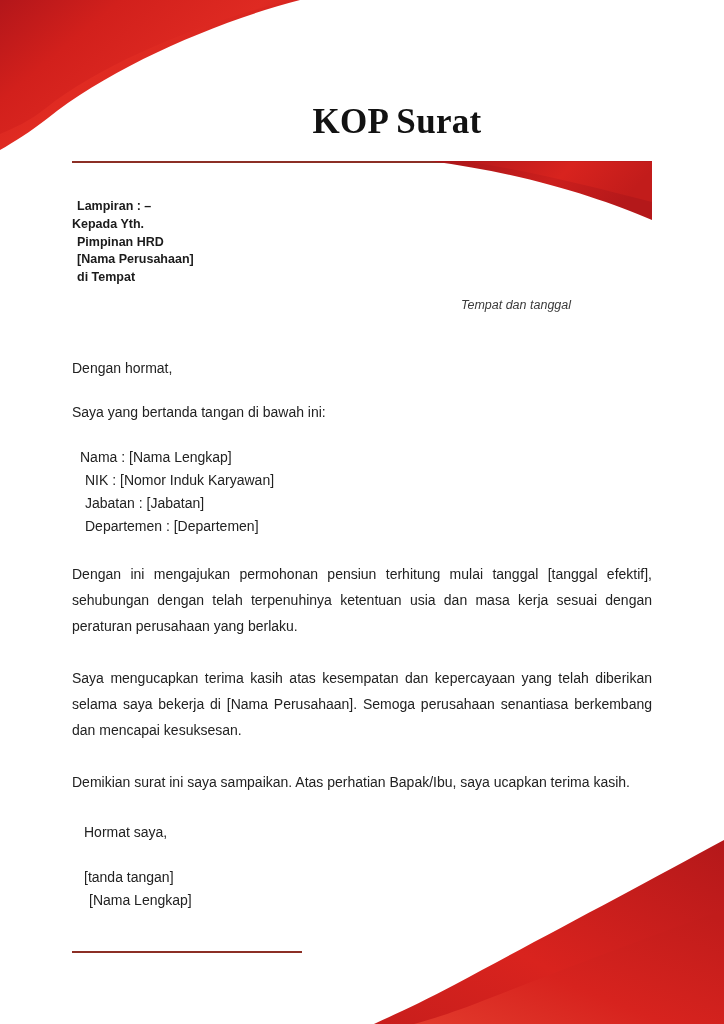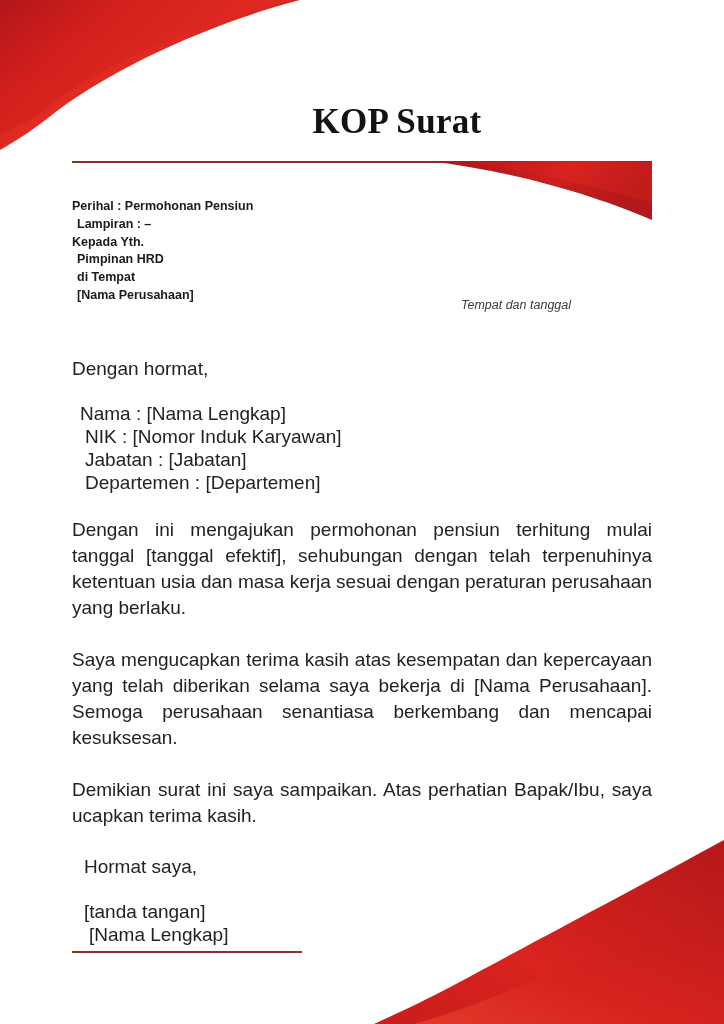--- a/index.html
+++ b/index.html
@@ -90,21 +90,21 @@
     font-style: italic;
     color: #3b3b3b;
   }
 
   
   #body-content {
     position: absolute;
     left: 72px;
     top: 358px;
     width: 580px;
-    font-size: 19px;
+    font-size: 14px;
     color: #222222;
   }
   .para {
     margin: 0 0 23px 0;
     line-height: 21px;
   }
   .para.justified {
     text-align: justify;
     text-justify: inter-word;
     line-height: 26px;
@@ -172,34 +172,34 @@
         <stop offset="0%" stop-color="#A81519"></stop>
         <stop offset="60%" stop-color="#CC1F1D"></stop>
         <stop offset="100%" stop-color="#B4181A"></stop>
       </linearGradient>
     </defs>
     <path d="M0,1 L222,1 L222,60 C170,38 98,14 0,1 Z" fill="url(#gradWedgeB)"></path>
     <path d="M40,2 L222,2 L222,42 C168,28 106,12 40,2 Z" fill="url(#gradWedgeA)"></path>
   </svg>
 
   <div id="address-block">
-    <div>Perihal : Permohonan Pensiun</div>
     <div class="indent1">Lampiran : –</div>
     <div>Kepada Yth.</div>
     <div class="indent1">Pimpinan HRD</div>
+    <div class="indent1">[Nama Perusahaan]</div>
     <div class="indent1">di Tempat</div>
-    <div class="indent1">[Nama Perusahaan]</div>
   </div>
 
   <div id="place-date">Tempat dan tanggal</div>
 
   <div id="body-content">
 
     <p class="para">Dengan hormat,</p>
 
+    <p class="para">Saya yang bertanda tangan di bawah ini:</p>
 
     <div id="identity-list">
       <div class="line">Nama : [Nama Lengkap]</div>
       <div class="line indent1">NIK : [Nomor Induk Karyawan]</div>
       <div class="line indent1">Jabatan : [Jabatan]</div>
       <div class="line indent1">Departemen : [Departemen]</div>
     </div>
 
     <p class="para justified"><span>Dengan ini mengajukan permohonan pensiun terhitung mulai tanggal [tanggal efektif], sehubungan dengan telah terpenuhinya ketentuan usia dan masa kerja sesuai dengan peraturan perusahaan yang berlaku.</span></p>
 

